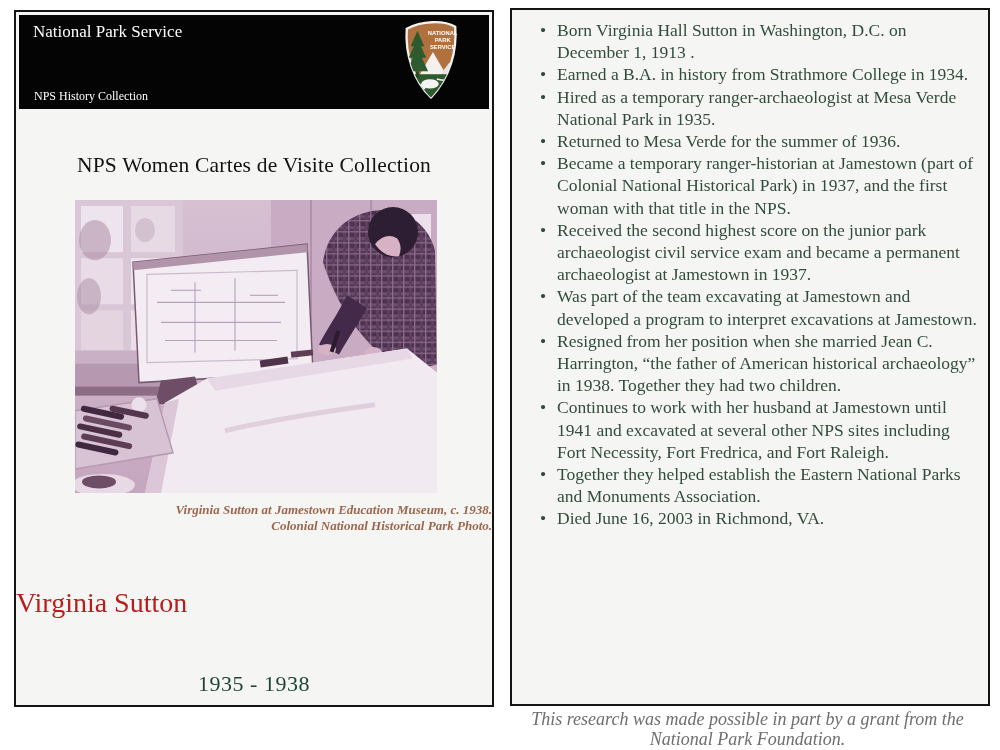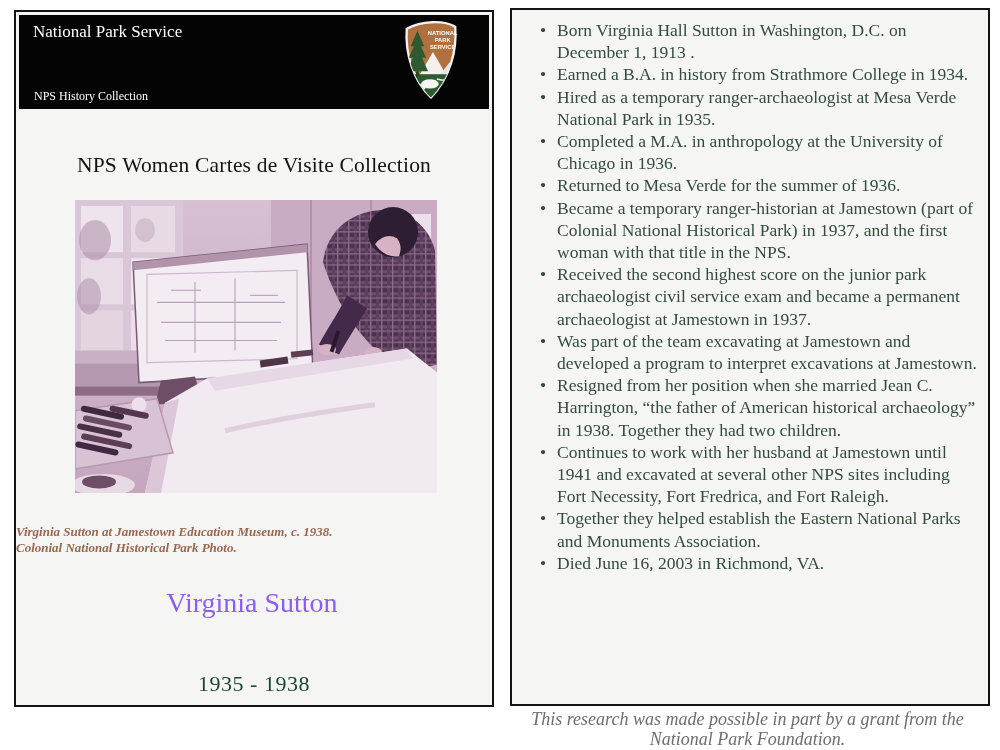--- a/index.html
+++ b/index.html
@@ -41,33 +41,32 @@
     color: #131313;
     letter-spacing: 0.2px;
     margin-top: 36px;
   }
   .photo-frame {
     position: absolute; left: 59px; top: 188px;
     width: 362px; height: 293px;
   }
   .photo-frame svg { display: block; width: 100%; height: 100%; }
   .photo-caption {
-    position: absolute; left: 0; right: 0; top: 512px;
-    text-align: left;
+    position: absolute; left: 0; right: 0; top: 490px;
+    text-align: right;
     font-style: italic;
     font-weight: bold;
     font-size: 13px;
     line-height: 15.5px;
     color: #9b6750;
   }
   .person-name {
     position: absolute; left: 0; right: 4px; top: 575px;
-    text-align: center;
     font-size: 28px;
-    color: #8b5cf6;
+    color: #b91c1c;
   }
   .person-role {
     position: absolute; left: 0; right: 0; top: 620px;
     text-align: center;
     font-size: 20.5px;
     color: #1d4634;
   }
   .person-years {
     position: absolute; left: 0; right: 0; top: 659px;
     text-align: center;
@@ -246,21 +245,20 @@
 
   <div class="person-name">Virginia Sutton</div>
   <div class="person-years">1935 - 1938</div>
 </div>
 
 <div class="panel right-panel">
   <ul class="bio-list">
     <li>Born Virginia Hall Sutton in Washington, D.C. on December 1, 1913 .</li>
     <li>Earned a B.A. in history from Strathmore College in 1934.</li>
     <li>Hired as a temporary ranger-archaeologist at Mesa Verde National Park in 1935.</li>
-    <li>Completed a M.A. in anthropology at the University of Chicago in 1936.</li>
     <li>Returned to Mesa Verde for the summer of 1936.</li>
     <li>Became a temporary ranger-historian at Jamestown (part of Colonial National Historical Park) in 1937, and the first woman with that title in the NPS.</li>
     <li>Received the second highest score on the junior park archaeologist civil service exam and became a permanent archaeologist at Jamestown in 1937.</li>
     <li>Was part of the team excavating at Jamestown and developed a program to interpret excavations at Jamestown.</li>
     <li>Resigned from her position when she married Jean C. Harrington, “the father of American historical archaeology” in 1938. Together they had two children.</li>
     <li>Continues to work with her husband at Jamestown until 1941 and excavated at several other NPS sites including Fort Necessity, Fort Fredrica, and Fort Raleigh.</li>
     <li>Together they helped establish the Eastern National Parks and Monuments Association.</li>
     <li>Died June 16, 2003 in Richmond, VA.</li>
   </ul>
 </div>

